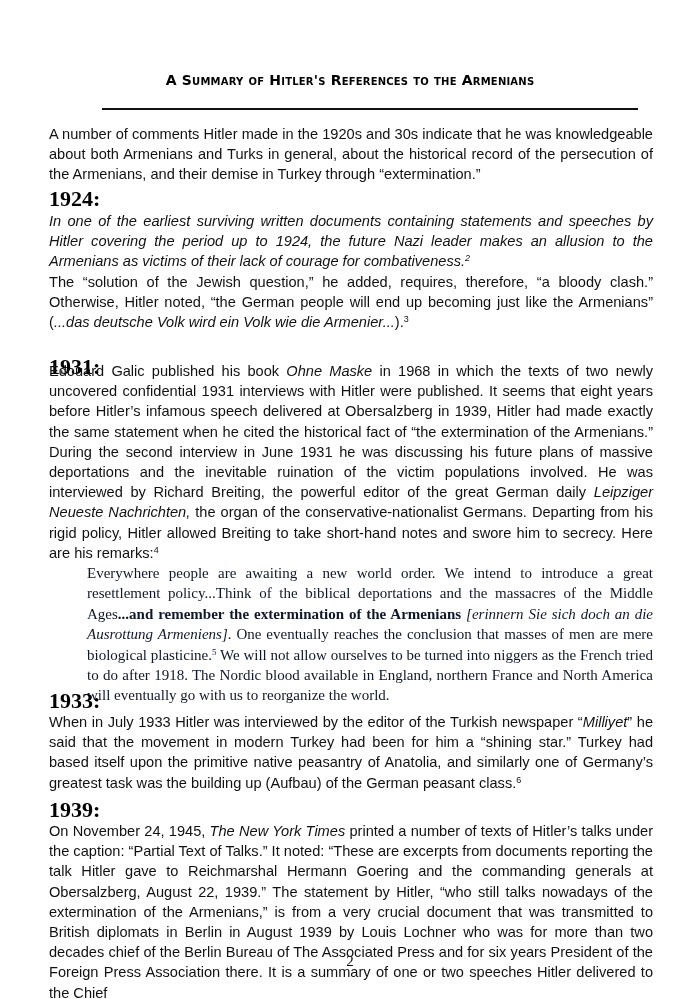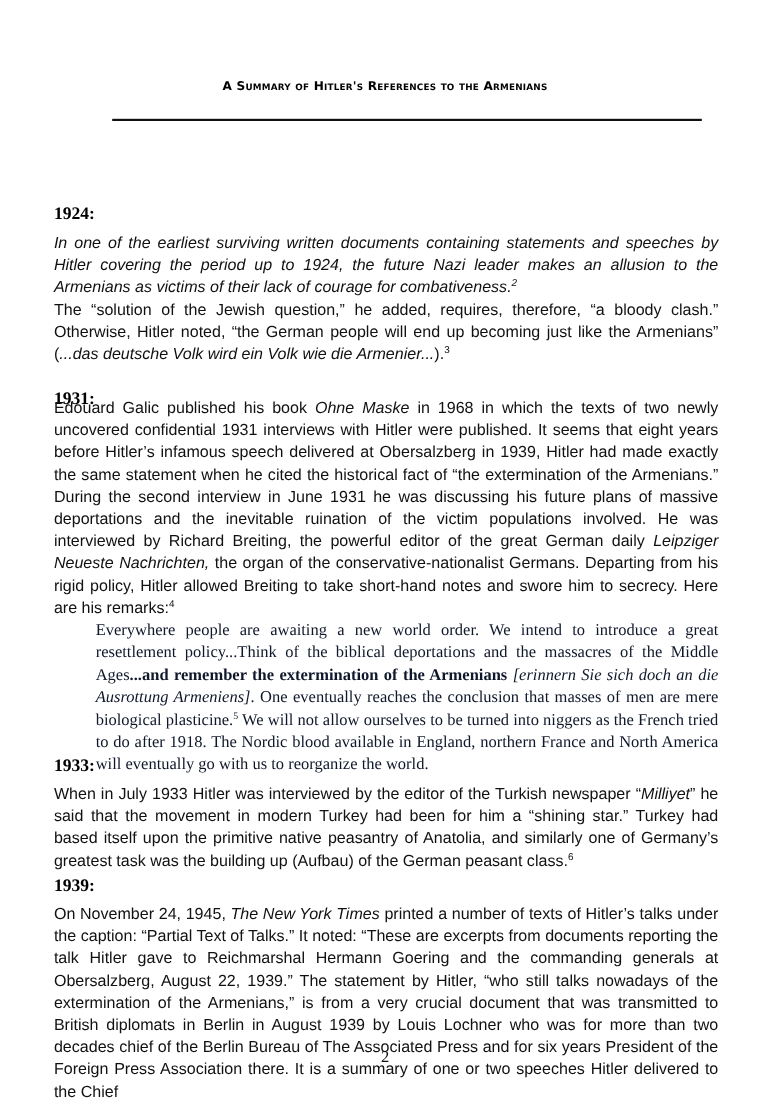--- a/index.html
+++ b/index.html
@@ -1,51 +1,52 @@
 <!DOCTYPE html>
 <html><head>
   <meta charset="utf-8">
   <style>
     html, body { margin: 0; padding: 0; background: #ffffff; }
     body { width: 700px; height: 999px; position: relative; overflow: hidden; color: #111; }
     .page { position: absolute; left: 0; top: 0; width: 700px; height: 999px; }
     .title {
       position: absolute; left: 0; top: 72px; width: 700px; text-align: center;
-      font-family: "DejaVu Sans", sans-serif; font-weight: bold; font-size: 11px;
+      font-family: "DejaVu Sans", sans-serif; font-weight: bold; font-size: 14px;
       letter-spacing: 0.2px; color: #000; font-variant: small-caps;
     }
     .rule { position: absolute; left: 102px; top: 108px; width: 536px; height: 0; border-top: 2px solid #111; }
     .body-text {
       font-family: "Liberation Sans", sans-serif; font-size: 14.6px; line-height: 20.2px;
       text-align: justify; color: #111;
     }
     .intro { position: absolute; left: 49px; top: 124px; width: 604px; }
     .heading {
       position: absolute; left: 49px; font-family: "Liberation Serif", serif; font-weight: bold;
-      font-size: 16px; color: #000;
+      font-size: 22px; color: #000;
     }
     .block { position: absolute; left: 49px; width: 604px; }
     .quote {
       position: absolute; left: 87px; width: 566px; top: 563px;
       font-family: "Liberation Serif", serif; font-size: 15px; line-height: 20.4px;
       text-align: justify; color: #0f172a;
     }
     sup { font-size: 9px; line-height: 0; vertical-align: 5px; }
     .pagenum {
       position: absolute; left: 0; width: 700px; top: 953px; text-align: center;
       font-family: "Liberation Serif", serif; font-size: 15px; color: #111;
     }
   </style>
 </head>
 <body>
 
 <div class="page">
   <div class="title">A Summary of Hitler's References to the Armenians</div>
   <div class="rule"></div>
 
+  <div class="body-text intro">A number of comments Hitler made in the 1920s and 30s indicate that he was knowledgeable about both Armenians and Turks in general, about the historical record of the persecution of the Armenians, and their demise in Turkey through “extermination.”</div>
 
   <div class="heading" style="top:186px;">1924:</div>
   <div class="body-text block" style="top:211px;font-style:italic;"><span>In one of the earliest surviving written documents containing statements and speeches by Hitler covering the period up to 1924, the future Nazi leader makes an allusion to the Armenians as victims of their lack of courage for combativeness.</span><sup>2</sup></div>
   <div class="body-text block" style="top:272px;"><span>The “solution of the Jewish question,” he added, requires, therefore, “a bloody clash.” Otherwise, Hitler noted, “the German people will end up becoming just like the Armenians” (</span><i>...das deutsche Volk wird ein Volk wie die Armenier...</i><span>).</span><sup>3</sup></div>
 
   <div class="heading" style="top:354px;">1931:</div>
   <div class="body-text block" style="top:361px;"><span>Edouard Galic published his book </span><i>Ohne Maske</i><span> in 1968 in which the texts of two newly uncovered confidential 1931 interviews with Hitler were published. It seems that eight years before Hitler’s infamous speech delivered at Obersalzberg in 1939, Hitler had made exactly the same statement when he cited the historical fact of “the extermination of the Armenians.” During the second interview in June 1931 he was discussing his future plans of massive deportations and the inevitable ruination of the victim populations involved.  He was interviewed by Richard Breiting, the powerful editor of the great German daily </span><i>Leipziger Neueste Nachrichten,</i><span> the organ of the conservative-nationalist Germans.  Departing from his rigid policy, Hitler allowed Breiting to take short-hand notes and swore him to secrecy.  Here are his remarks:</span><sup>4</sup></div>
 
   <div class="quote"><span>Everywhere people are awaiting a new world order. We intend to introduce a great resettlement policy...Think of the biblical deportations and the massacres of the Middle Ages</span><b>...and remember the extermination of the Armenians</b> <i>[erinnern Sie sich doch an die Ausrottung Armeniens]</i><span>. One eventually reaches the conclusion that masses of men are mere biological plasticine.</span><sup>5</sup><span> We will not allow ourselves to be turned into niggers as the French tried to do after 1918. The Nordic blood available in England, northern France and North America will eventually go with us to reorganize the world.</span></div>
 

